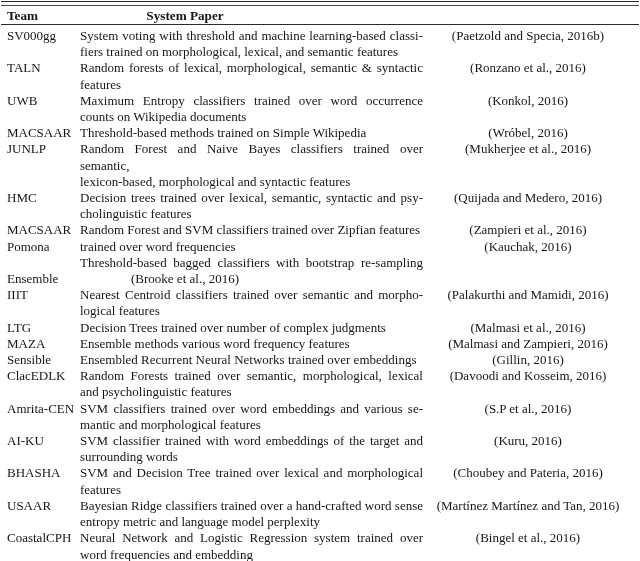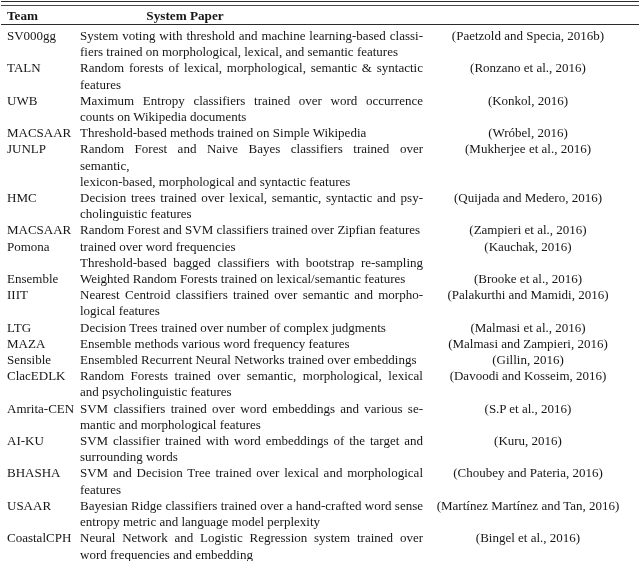--- a/index.html
+++ b/index.html
@@ -121,23 +121,20 @@
     <div class="c-team">Pomona</div>
     <div class="c-approach">
           <div class="line">trained over word frequencies</div>
           <div class="line just">Threshold-based bagged classifiers with bootstrap re-sampling</div>
         </div>
     <div class="c-paper">(Kauchak, 2016)</div>
   </div>
 
   <div class="row">
     <div class="c-team">Ensemble</div>
-    <div class="c-approach">
-          <div class="line">Weighted Random Forests trained on lexical/semantic features</div>
-        </div>
     <div class="c-paper">(Brooke et al., 2016)</div>
   </div>
 
   <div class="row">
     <div class="c-team">IIIT</div>
     <div class="c-approach">
           <div class="line just">Nearest Centroid classifiers trained over semantic and morpho-</div>
           <div class="line">logical features</div>
         </div>
     <div class="c-paper">(Palakurthi and Mamidi, 2016)</div>

